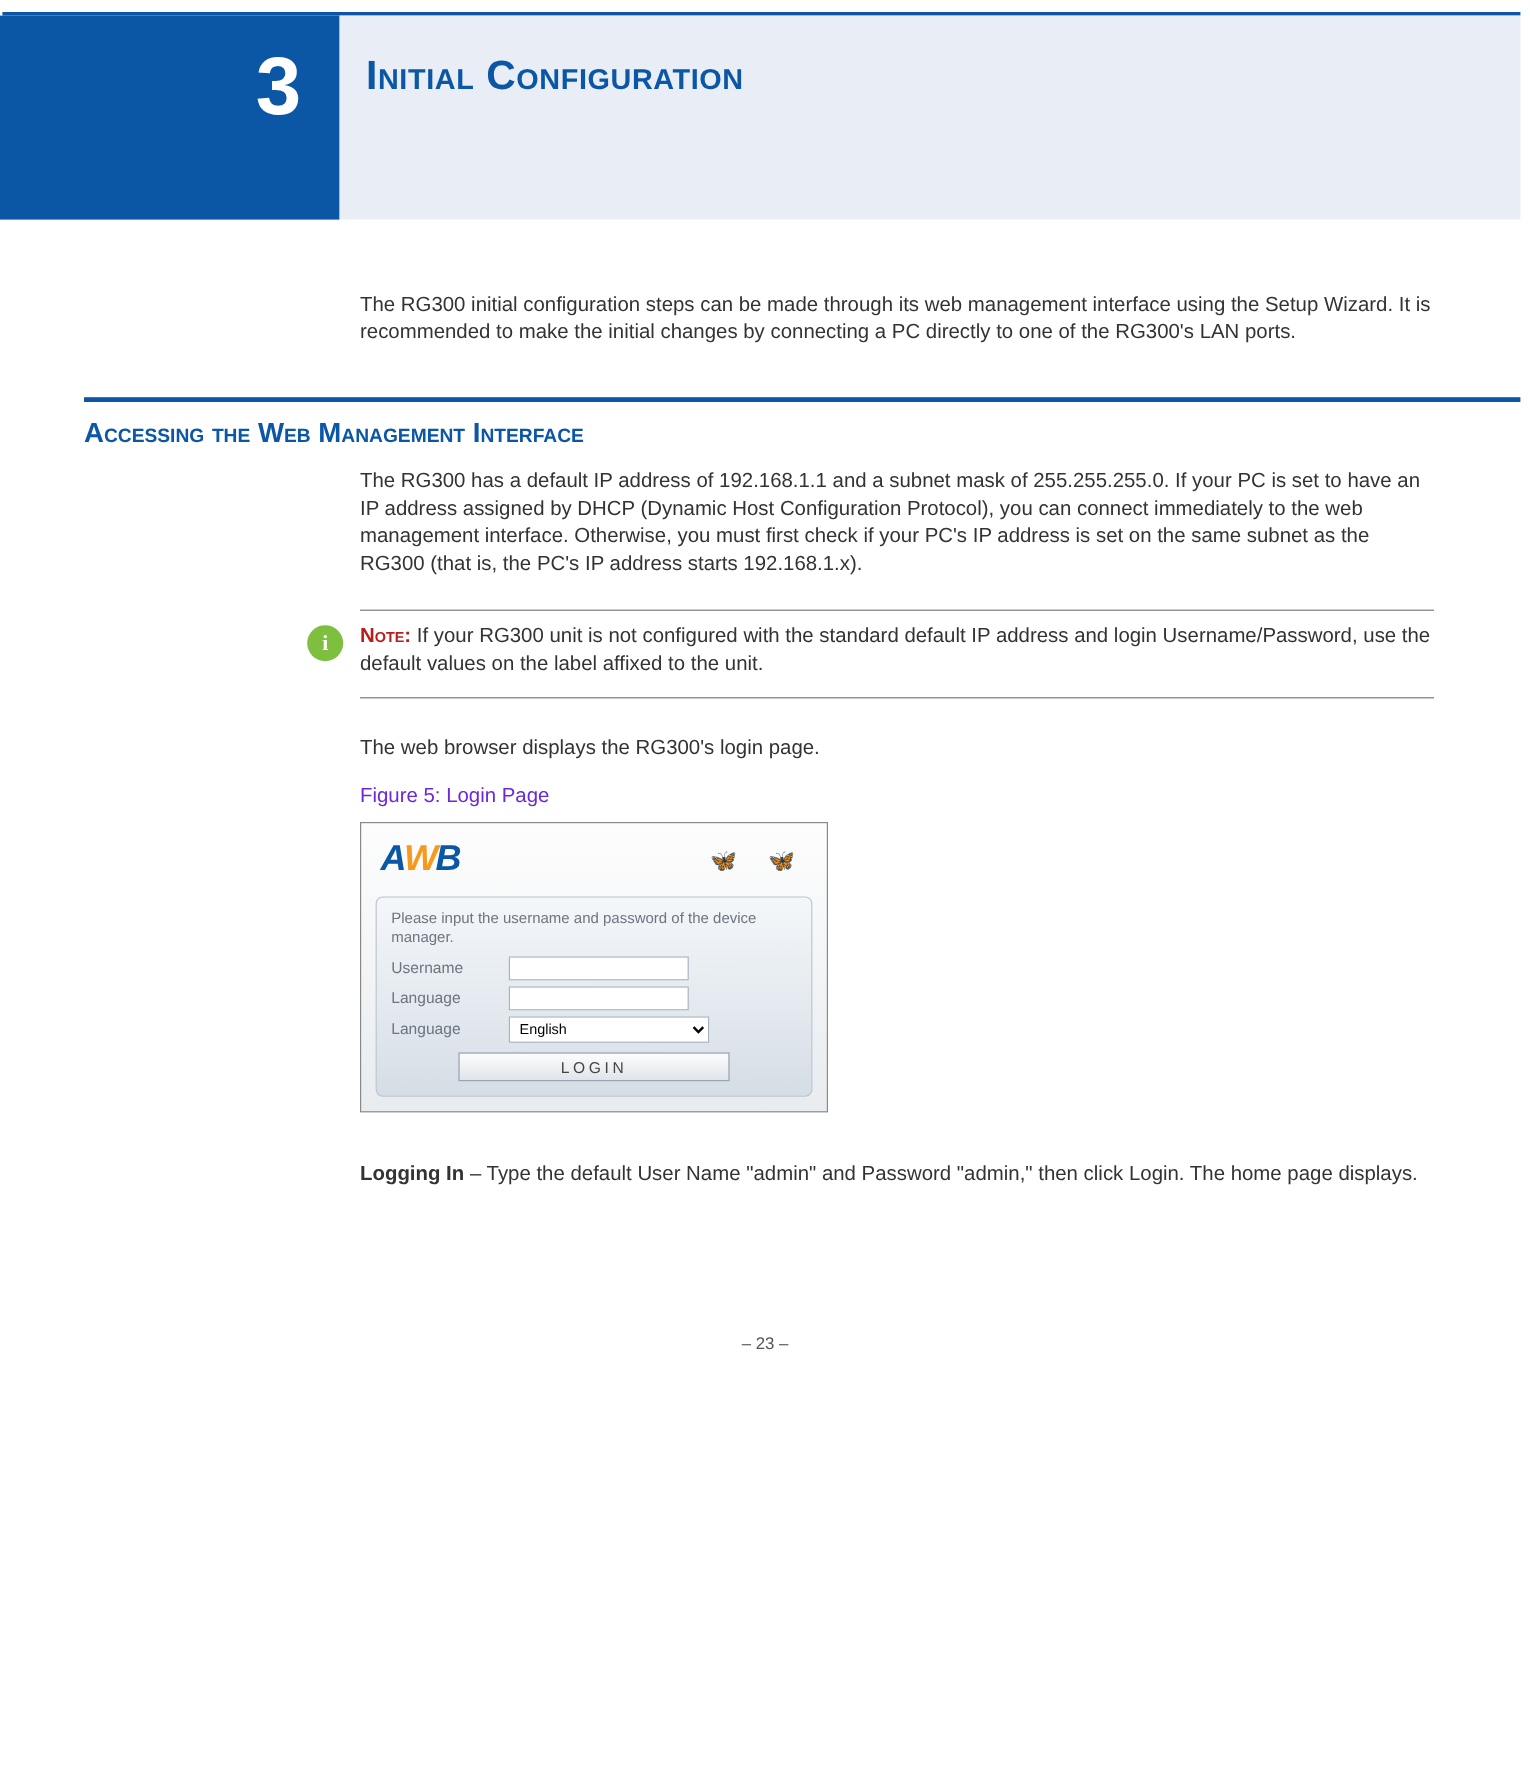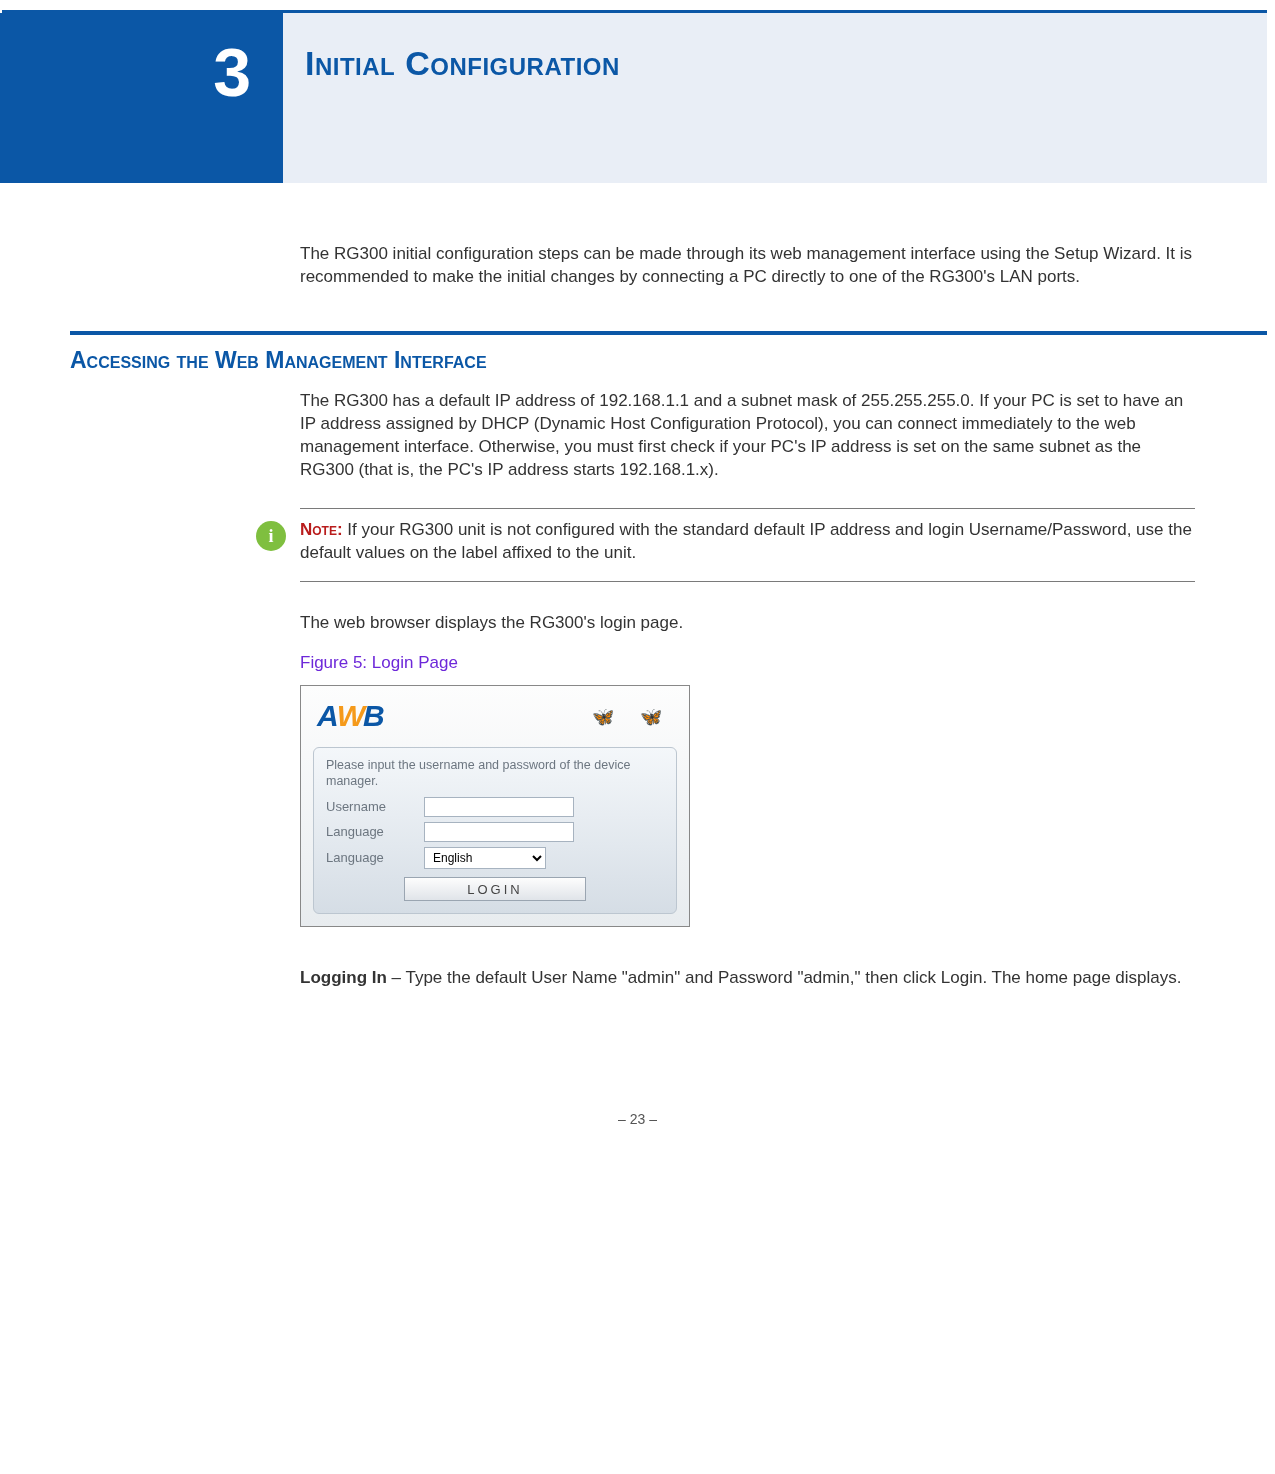--- a/index.html
+++ b/index.html
@@ -137,30 +137,30 @@
   .form-input {
     flex: 1;
     max-width: 150px;
     height: 20px;
     border: 1px solid #a7b3c0;
     background: #fff;
     font-size: 12px;
     padding: 0 4px;
   }
   .form-select {
-    width: 122px;
+    width: 167px;
     height: 22px;
     border: 1px solid #a7b3c0;
     background: #fff;
     font-size: 12px;
     padding: 0 4px;
   }
   .login-btn-row { text-align: center; margin-top: 8px; }
   .login-btn {
-    width: 182px;
+    width: 226px;
     height: 24px;
     background: linear-gradient(#fdfdfd,#e0e4e9);
     border: 1px solid #9aa5b1;
     font-size: 13px;
     letter-spacing: 3px;
     color: #444;
     cursor: pointer;
   }
   .after-figure {
     margin-left: 300px;

